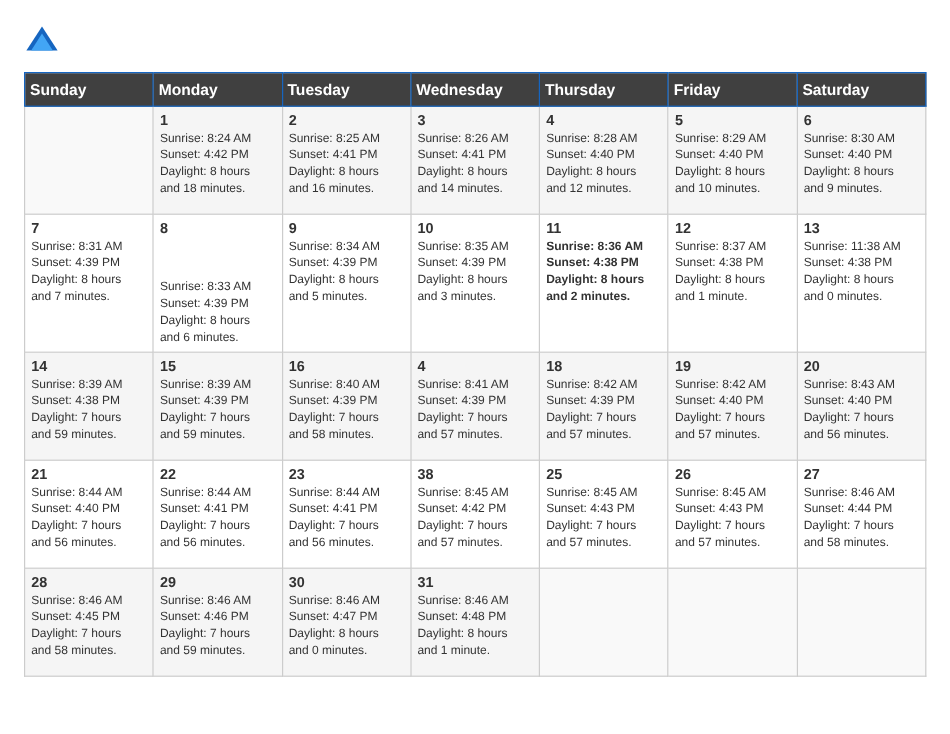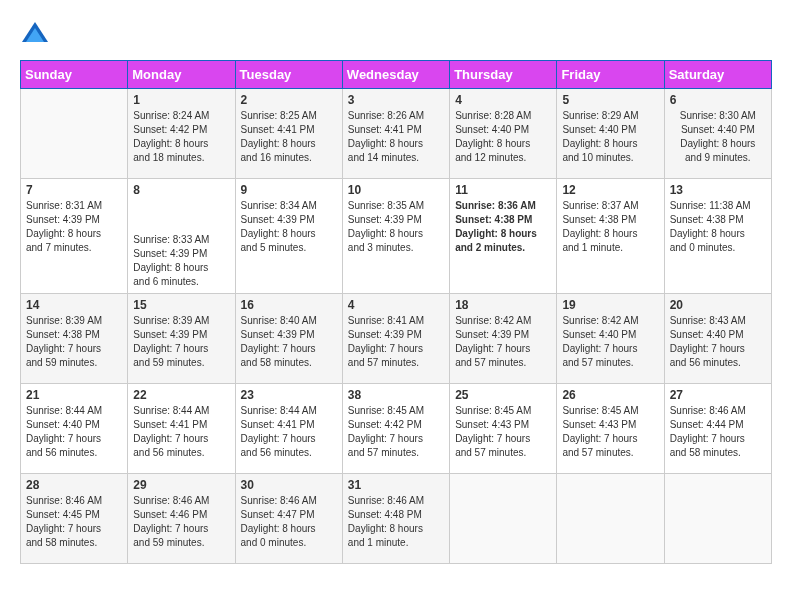--- a/index.html
+++ b/index.html
@@ -44,21 +44,21 @@
     .location {
       font-size: 15px;
       color: #555;
     }
     table {
       width: 100%;
       border-collapse: collapse;
       table-layout: fixed;
     }
     thead th {
-      background-color: #d946ef;
+      background-color: #404040;
       color: #fff;
       font-size: 13px;
       font-weight: bold;
       padding: 6px 4px;
       text-align: left;
       border: 1px solid #1565c0;
     }
     tbody td {
       border: 1px solid #ccc;
       vertical-align: top;
@@ -154,21 +154,21 @@
         </td>
         <td>
           <span class="day-number">5</span>
           <div class="day-info" style="white-space: pre-line;">Sunrise: 8:29 AM
 Sunset: 4:40 PM
 Daylight: 8 hours
 and 10 minutes.</div>
         </td>
         <td>
           <span class="day-number">6</span>
-          <div class="day-info" style="white-space: pre-line; text-align: center;">Sunrise: 8:30 AM
+          <div class="day-info" style="white-space: pre-line;">Sunrise: 8:30 AM
 Sunset: 4:40 PM
 Daylight: 8 hours
 and 9 minutes.</div>
         </td>
       </tr>
       <tr>
         <td>
           <span class="day-number">7</span>
           <div class="day-info" style="white-space: pre-line;">Sunrise: 8:31 AM
 Sunset: 4:39 PM

